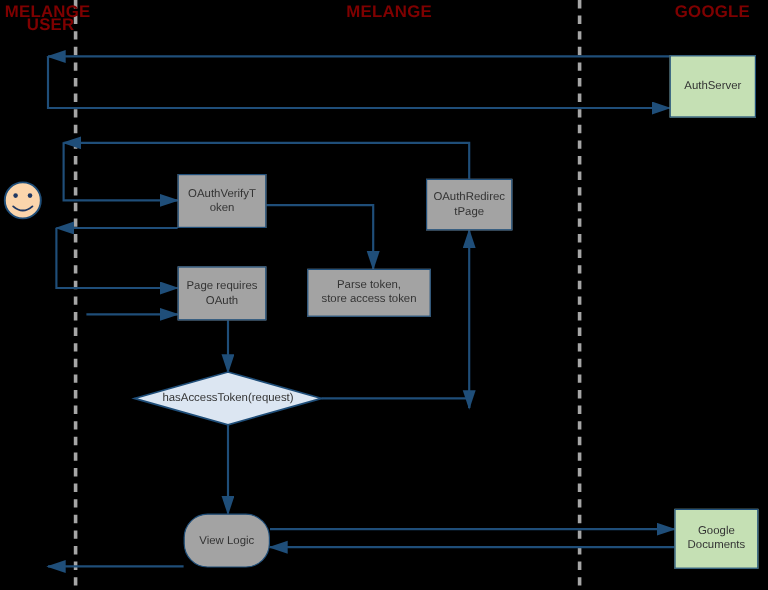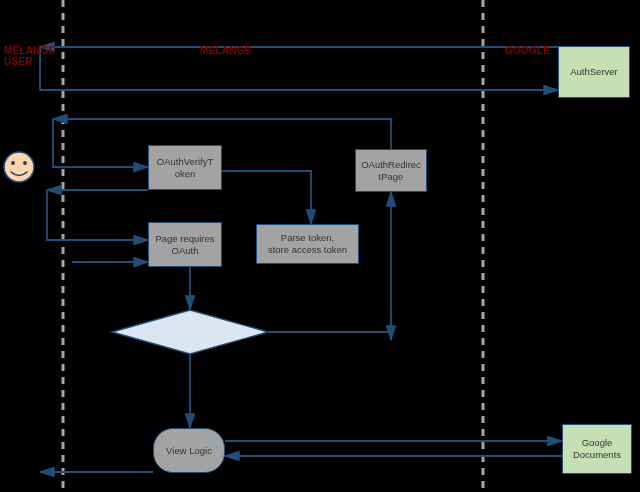--- a/index.html
+++ b/index.html
@@ -19,28 +19,27 @@
     position: absolute;
     left: 0;
     top: 0;
     width: 640px;
     height: 492px;
   }
   .lane-title {
     position: absolute;
     color: #7f0000;
     font-family: "Liberation Sans", sans-serif;
-    font-size: 10px;
+    font-size: 14px;
     font-weight: bold;
     letter-spacing: 0.2px;
-    text-align: left;
+    text-align: right;
     line-height: 11px;
     white-space: pre-line;
     text-transform: uppercase;
-    margin-top: 41px;
   }
   .node {
     position: absolute;
     box-sizing: border-box;
     border: 1.4px solid #1f4e79;
     display: flex;
     align-items: center;
     justify-content: center;
     text-align: center;
     color: #333333;
@@ -122,14 +121,15 @@
   <div class="node process" style="left:355px; top:149px; width:72px; height:43px;">OAuthRedirec
 tPage</div>
   <div class="node process" style="left:148px; top:222px; width:74px; height:45px;">Page requires
 OAuth</div>
   <div class="node process" style="left:256px; top:224px; width:103px; height:40px;">Parse token,
 store access token</div>
   <div class="node process" style="left:153px; top:428px; width:72px; height:45px;border-radius:20px;">View Logic</div>
   <div class="node external" style="left:562px; top:424px; width:70px; height:50px;">Google
 Documents</div>
 
+  <div class="diamond-label" style="left:128px; top:326px; width:124px;">hasAccessToken(request)</div>
 
 </div>
 
 </body></html>

